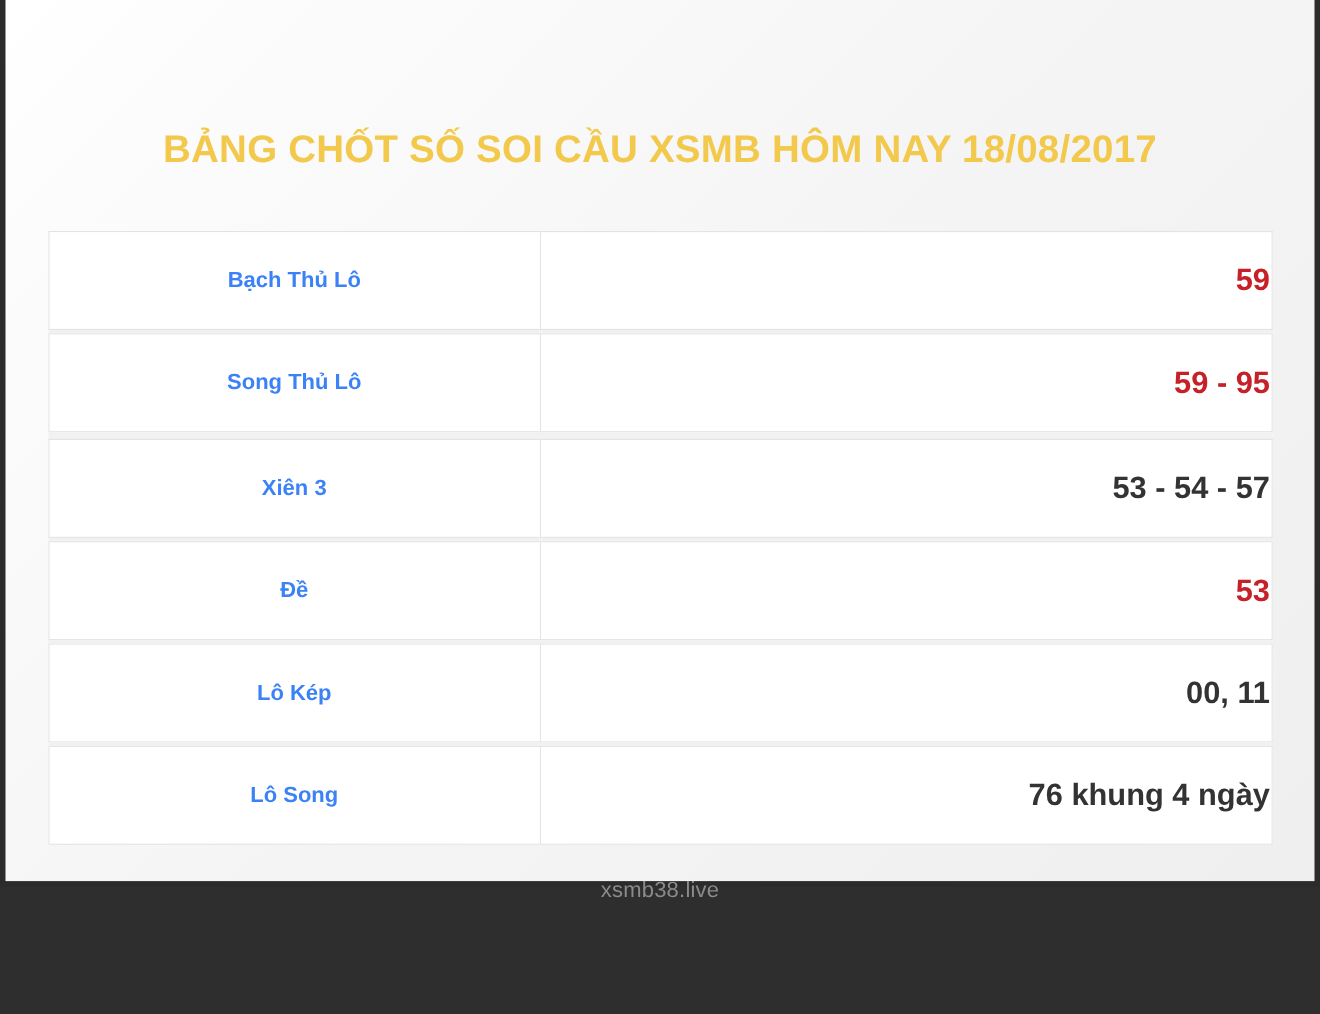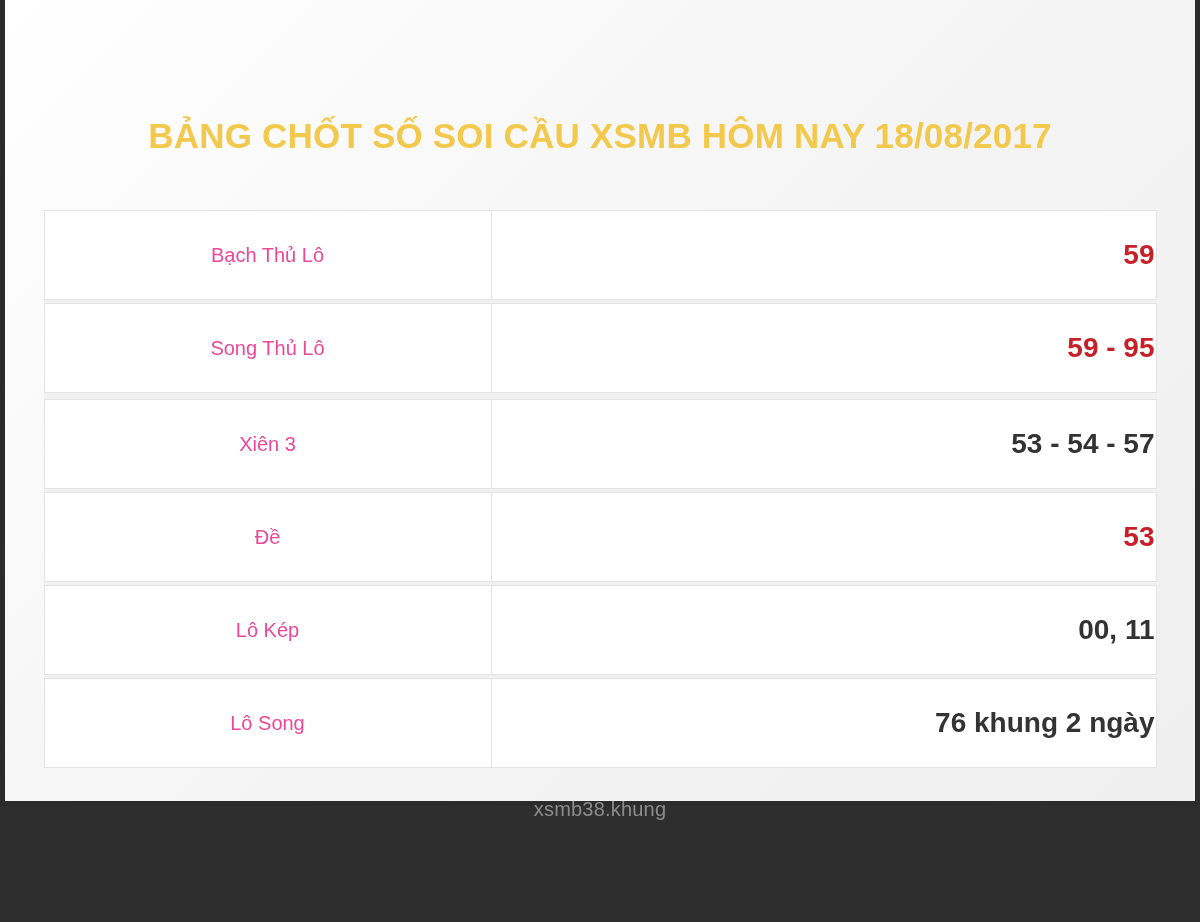--- a/index.html
+++ b/index.html
@@ -74,23 +74,23 @@
     border-top: 1px solid #e3e3e3;
     border-bottom: 1px solid #e3e3e3;
     vertical-align: middle;
     text-align: center;
   }
 
   .chot-table tr.chot-row > td.cell-label {
     width: 444px;
     border-left: 1px solid #e3e3e3;
     border-right: 1px solid #e3e3e3;
-    color: #ec4899;
+    color: #3b82f6;
     font-size: 20px;
-    font-weight: normal;
+    font-weight: bold;
   }
 
   .chot-table tr.chot-row > td.cell-value {
     border-right: 1px solid #e3e3e3;
     font-size: 28px;
     font-weight: bold;
     color: #333333;
     text-align: right;
   }
 
@@ -178,25 +178,25 @@
             <td class="cell-label">Lô Kép</td>
             <td class="cell-value">00, 11</td>
           </tr>
           <tr class="spacer-row">
             <td></td>
             <td></td>
           </tr>
 
           <tr class="chot-row">
             <td class="cell-label">Lô Song</td>
-            <td class="cell-value">76 khung 2 ngày</td>
+            <td class="cell-value">76 khung 4 ngày</td>
           </tr>
 
         </tbody>
       </table>
     </div>
 
     <div class="footer-wrap">
-      <span class="footer-text">xsmb38.khung</span>
+      <span class="footer-text">xsmb38.live</span>
     </div>
 
   </div>
 </div>
 
 </body></html>

